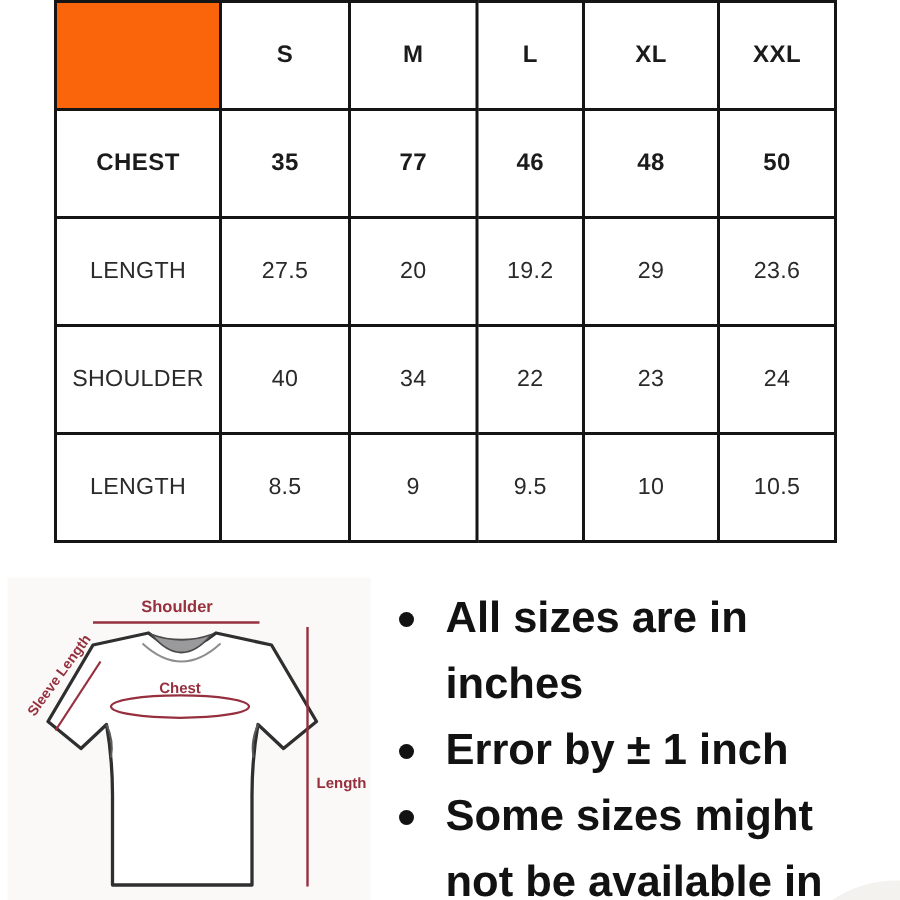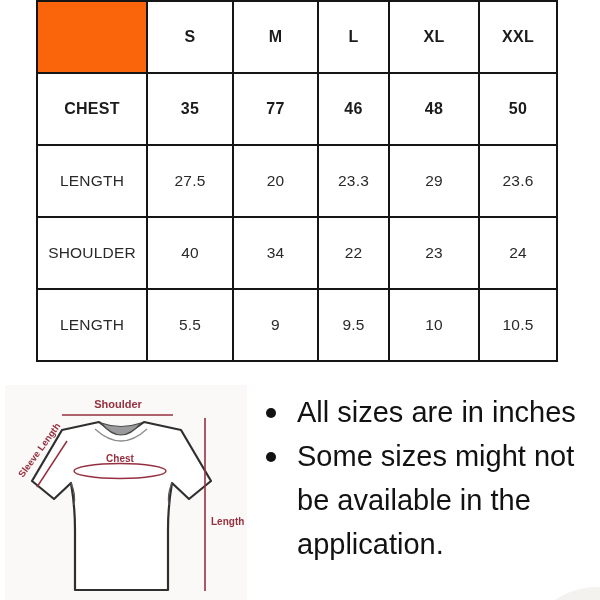--- a/index.html
+++ b/index.html
@@ -46,21 +46,21 @@
     margin:0;padding:0;list-style:none;
   }
   .notes li{
     display:flex;align-items:flex-start;
     font-size:29px;line-height:44px;color:#121212;
   }
   .notes .dot{
     flex:0 0 auto;width:10px;height:10px;border-radius:50%;
     background:#121212;margin:18px 21px 0 4px;
   }
-  .notes .note-text{display:block;width:292px;}
+  .notes .note-text{display:block;width:292px;font-weight:bold;}
 
   
   .corner-circle{
     position:absolute;left:522px;top:587px;width:150px;height:150px;
     border-radius:50%;background:#f4f2ef;
   }
 </style>
 </head>
 <body>
 
@@ -89,35 +89,35 @@
         <td>35</td>
         <td>77</td>
         <td>46</td>
         <td>48</td>
         <td>50</td>
       </tr>
       <tr class="reg-row">
         <th>LENGTH</th>
         <td>27.5</td>
         <td>20</td>
-        <td>23.3</td>
+        <td>19.2</td>
         <td>29</td>
         <td>23.6</td>
       </tr>
       <tr class="reg-row">
         <th>SHOULDER</th>
         <td>40</td>
         <td>34</td>
         <td>22</td>
         <td>23</td>
         <td>24</td>
       </tr>
       <tr class="reg-row">
         <th>LENGTH</th>
-        <td>5.5</td>
+        <td>8.5</td>
         <td>9</td>
         <td>9.5</td>
         <td>10</td>
         <td>10.5</td>
       </tr>
     </tbody>
   </table>
 
   <div class="diagram">
     <svg viewBox="0 0 242 215">
@@ -148,19 +148,23 @@
     </svg>
   </div>
 
   <ul class="notes">
     <li>
       <span class="dot"></span>
       <span class="note-text">All sizes are in inches</span>
     </li>
     <li>
       <span class="dot"></span>
+      <span class="note-text">Error by ± 1 inch</span>
+    </li>
+    <li>
+      <span class="dot"></span>
       <span class="note-text">Some sizes might not be available in the application.</span>
     </li>
   </ul>
 
   <div class="corner-circle"></div>
 
 </div>
 
 </body></html>

